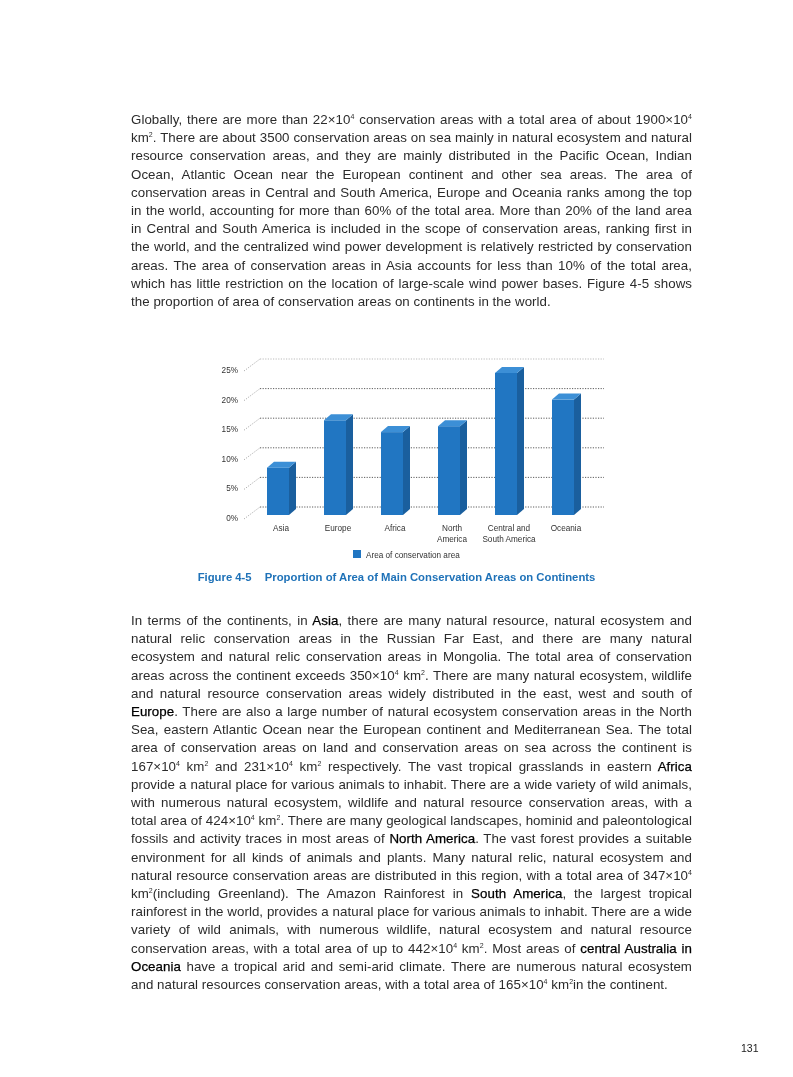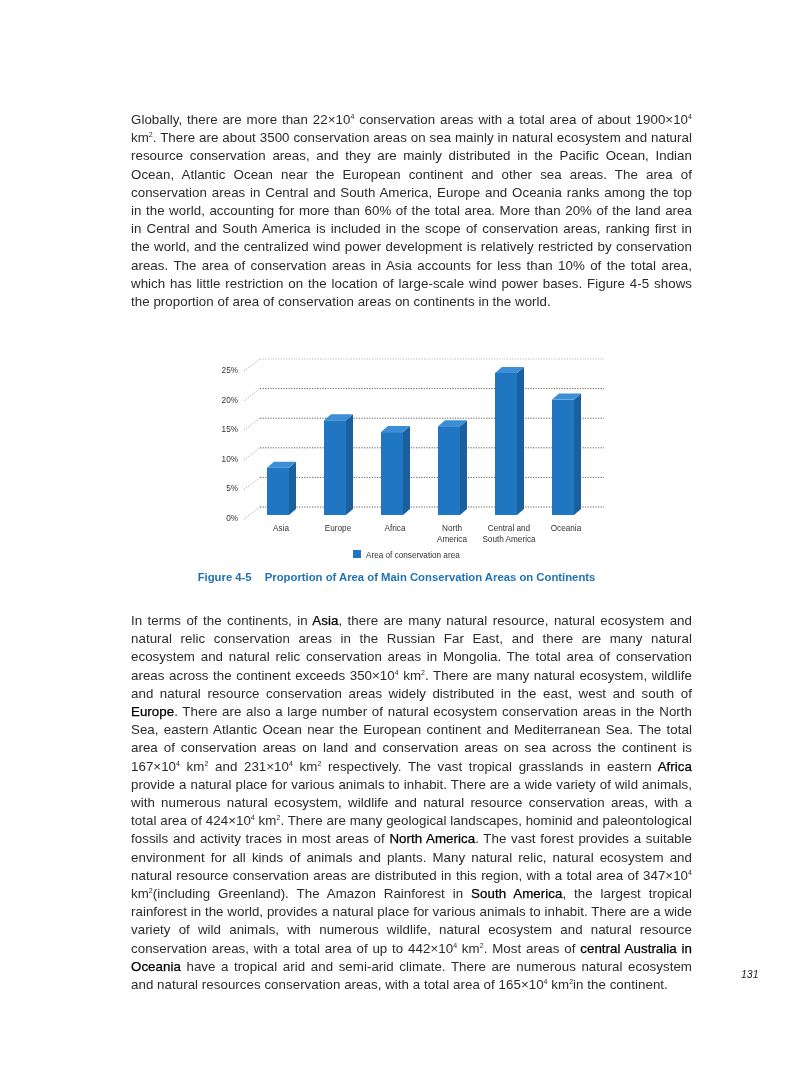--- a/index.html
+++ b/index.html
@@ -9,21 +9,21 @@
           text-align: justify; text-align-last: left; letter-spacing: 0.05px; }
   #p1 { top: 111px; }
   #p2 { top: 612px; }
   .para b { font-weight: normal; color: #000; -webkit-text-stroke: 0.25px #000; }
   sup { font-size: 7px; vertical-align: 0; position: relative; top: -5px; line-height: 0; }
   #chart { position: absolute; left: 200px; top: 345px; width: 420px; height: 225px; }
   #chart text { font-family: "Liberation Sans", sans-serif; }
   .caption { position: absolute; left: 0; width: 793px; top: 571px; text-align: center;
              font-size: 11.3px; font-weight: bold; color: #1f72b8; }
   .caption .num { margin-right: 10px; }
-  .pagenum { position: absolute; left: 741px; top: 968px; font-size: 10.5px; color: #222; font-style: italic; }
+  .pagenum { position: absolute; left: 741px; top: 1042px; font-size: 10.5px; color: #222; }
 </style>
 </head>
 <body>
 
 <div id="p1" class="para"><span>Globally, there are more than 22×10</span><sup>4</sup><span> conservation areas with a total area of about 1900×10</span><sup>4</sup><span> km</span><sup>2</sup><span>. There are about 3500 conservation areas on sea mainly in natural ecosystem and natural resource conservation areas, and they are mainly distributed in the Pacific Ocean, Indian Ocean, Atlantic Ocean near the European continent and other sea areas. The area of conservation areas in Central and South America, Europe and Oceania ranks among the top in the world, accounting for more than 60% of the total area. More than 20% of the land area in Central and South America is included in the scope of conservation areas, ranking first in the world, and the centralized wind power development is relatively restricted by conservation areas. The area of conservation areas in Asia accounts for less than 10% of the total area, which has little restriction on the location of large-scale wind power bases. Figure 4-5 shows the proportion of area of conservation areas on continents in the world.</span></div>
 
 <svg id="chart" viewBox="0 0 420 225" xmlns="http://www.w3.org/2000/svg">
   <g id="grid-layer">
       <line x1="44" y1="174" x2="60" y2="162" stroke="#888" stroke-width="0.7" stroke-dasharray="1.2,1.4"></line>
       <line x1="60" y1="162" x2="404" y2="162" stroke="#333" stroke-width="0.8" stroke-dasharray="1.2,1.4"></line>

